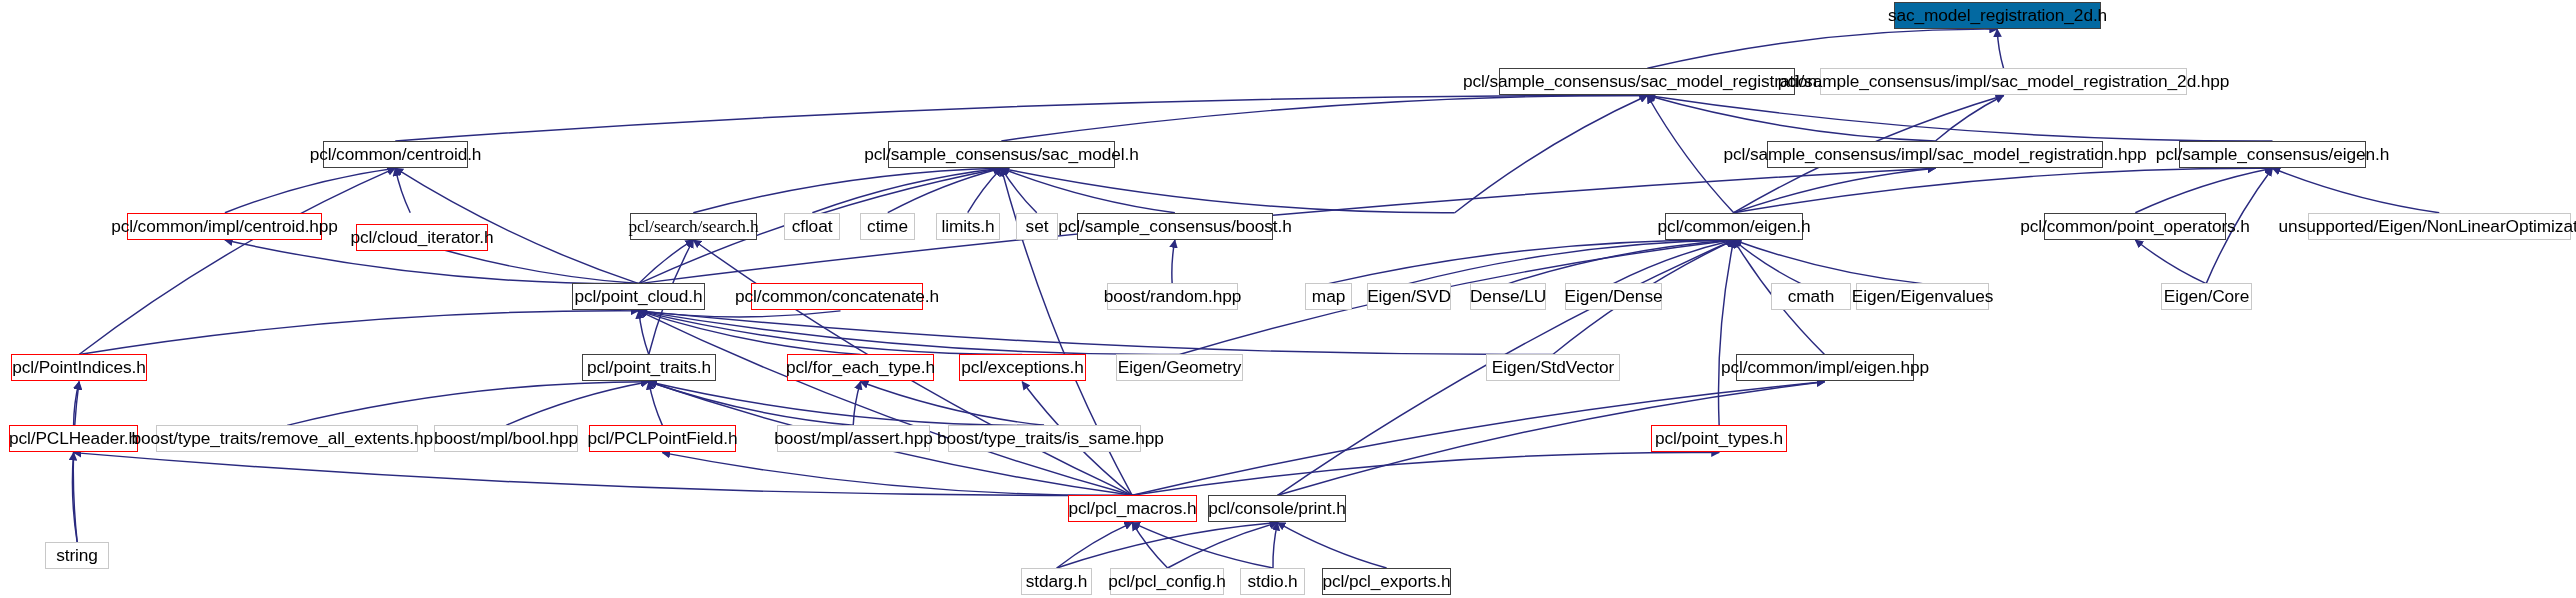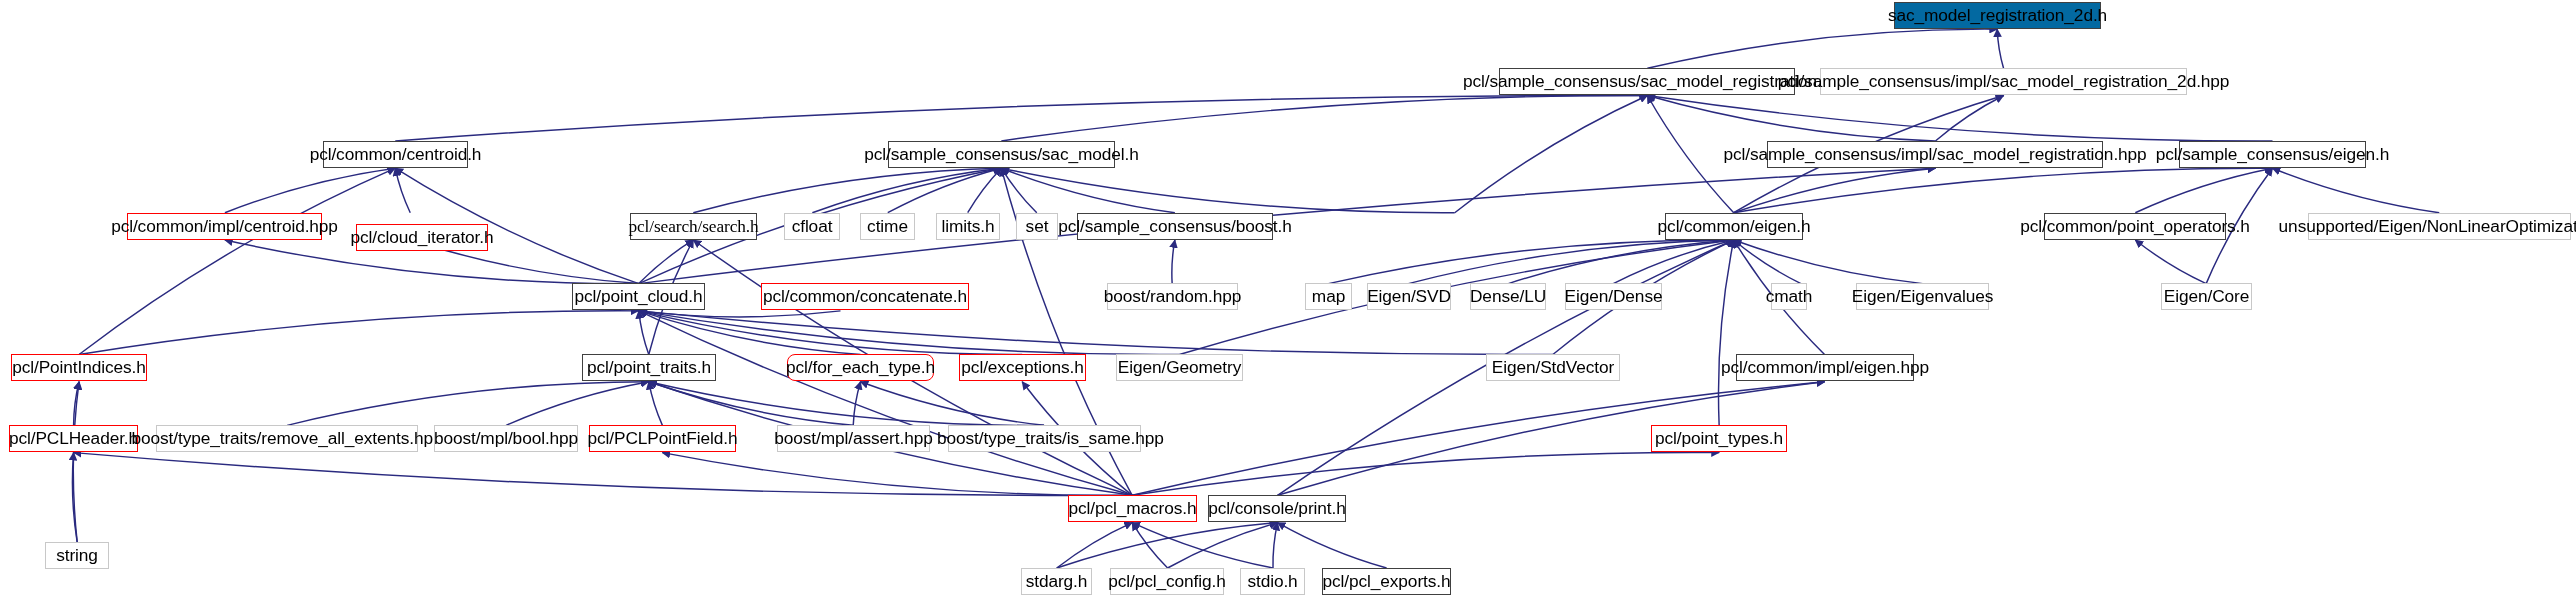--- a/index.html
+++ b/index.html
@@ -156,32 +156,32 @@
     <div class="node n-std" style="left: 630px; top: 213px; width: 127px; font-family: Liberation Serif, serif;">pcl/search/search.h</div>
     <div class="node n-ext" style="left: 784px; top: 213px; width: 56px;">cfloat</div>
     <div class="node n-ext" style="left: 860px; top: 213px; width: 55px;">ctime</div>
     <div class="node n-ext" style="left: 936px; top: 213px; width: 64px;">limits.h</div>
     <div class="node n-ext" style="left: 1016px; top: 213px; width: 42px;">set</div>
     <div class="node n-std" style="left: 1077px; top: 213px; width: 196px;">pcl/sample_consensus/boost.h</div>
     <div class="node n-std" style="left: 1665px; top: 213px; width: 138px;">pcl/common/eigen.h</div>
     <div class="node n-std" style="left: 2044px; top: 213px; width: 182px;">pcl/common/point_operators.h</div>
     <div class="node n-ext" style="left: 2308px; top: 213px; width: 263px;">unsupported/Eigen/NonLinearOptimization</div>
     <div class="node n-std" style="left: 572px; top: 283px; width: 133px;">pcl/point_cloud.h</div>
-    <div class="node n-red" style="left: 751px; top: 283px; width: 208px; margin-left: 10px;">pcl/common/concatenate.h</div>
+    <div class="node n-red" style="left: 751px; top: 283px; width: 172px;">pcl/common/concatenate.h</div>
     <div class="node n-ext" style="left: 1107px; top: 283px; width: 131px;">boost/random.hpp</div>
     <div class="node n-ext" style="left: 1305px; top: 283px; width: 47px;">map</div>
     <div class="node n-ext" style="left: 1367px; top: 283px; width: 84px;">Eigen/SVD</div>
     <div class="node n-ext" style="left: 1470px; top: 283px; width: 76px;">Dense/LU</div>
     <div class="node n-ext" style="left: 1565px; top: 283px; width: 97px;">Eigen/Dense</div>
-    <div class="node n-ext" style="left: 1771px; top: 283px; width: 36px;">cmath</div>
+    <div class="node n-ext" style="left: 1771px; top: 283px; width: 80px;">cmath</div>
     <div class="node n-ext" style="left: 1856px; top: 283px; width: 133px;">Eigen/Eigenvalues</div>
     <div class="node n-ext" style="left: 2161px; top: 283px; width: 91px;">Eigen/Core</div>
     <div class="node n-red" style="left: 11px; top: 354px; width: 136px;">pcl/PointIndices.h</div>
     <div class="node n-std" style="left: 582px; top: 354px; width: 134px;">pcl/point_traits.h</div>
-    <div class="node n-red" style="left: 787px; top: 354px; width: 147px; border-radius: 8px;">pcl/for_each_type.h</div>
+    <div class="node n-red" style="left: 787px; top: 354px; width: 147px;">pcl/for_each_type.h</div>
     <div class="node n-red" style="left: 959px; top: 354px; width: 127px;">pcl/exceptions.h</div>
     <div class="node n-ext" style="left: 1116px; top: 354px; width: 127px;">Eigen/Geometry</div>
     <div class="node n-ext" style="left: 1486px; top: 354px; width: 134px;">Eigen/StdVector</div>
     <div class="node n-std" style="left: 1736px; top: 354px; width: 178px;">pcl/common/impl/eigen.hpp</div>
     <div class="node n-red" style="left: 9px; top: 425px; width: 129px;">pcl/PCLHeader.h</div>
     <div class="node n-ext" style="left: 156px; top: 425px; width: 262px;">boost/type_traits/remove_all_extents.hpp</div>
     <div class="node n-ext" style="left: 434px; top: 425px; width: 144px;">boost/mpl/bool.hpp</div>
     <div class="node n-red" style="left: 589px; top: 425px; width: 147px;">pcl/PCLPointField.h</div>
     <div class="node n-ext" style="left: 777px; top: 425px; width: 153px;">boost/mpl/assert.hpp</div>
     <div class="node n-ext" style="left: 948px; top: 425px; width: 193px; padding-left: 19px;">boost/type_traits/is_same.hpp</div>

